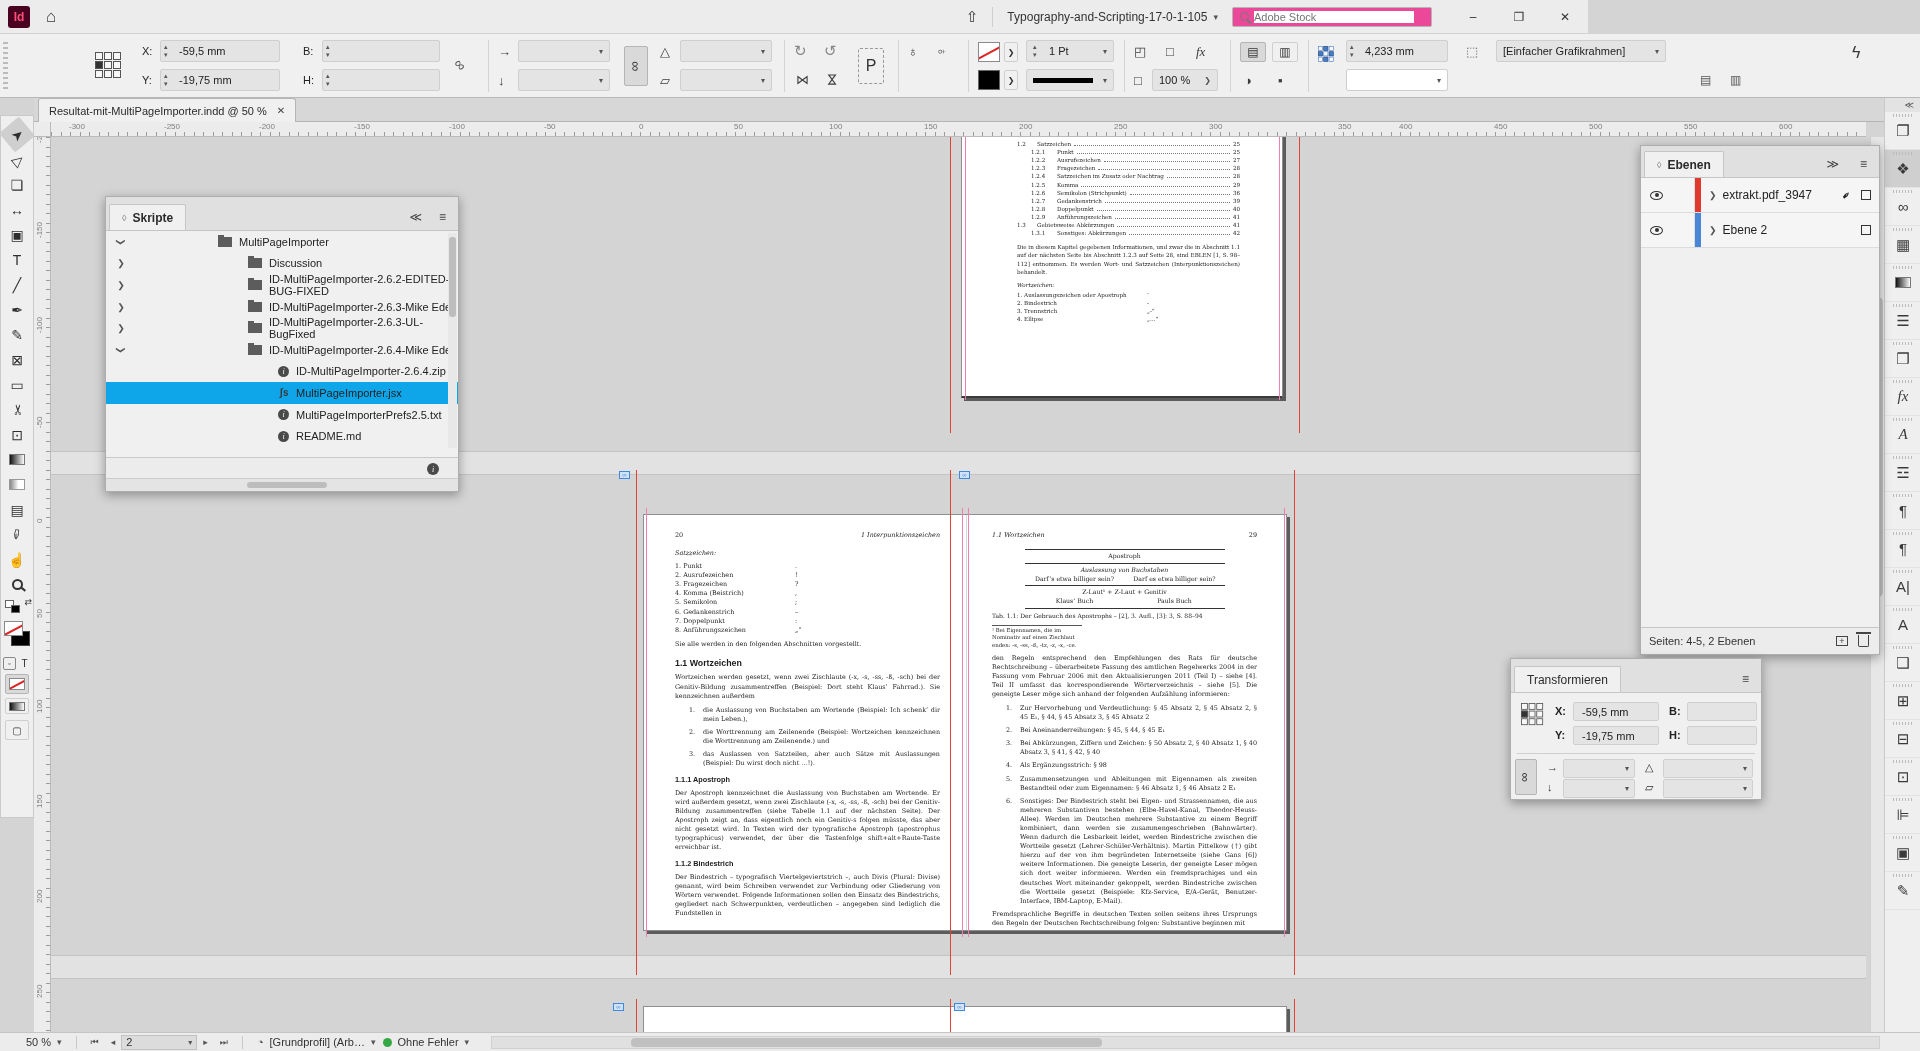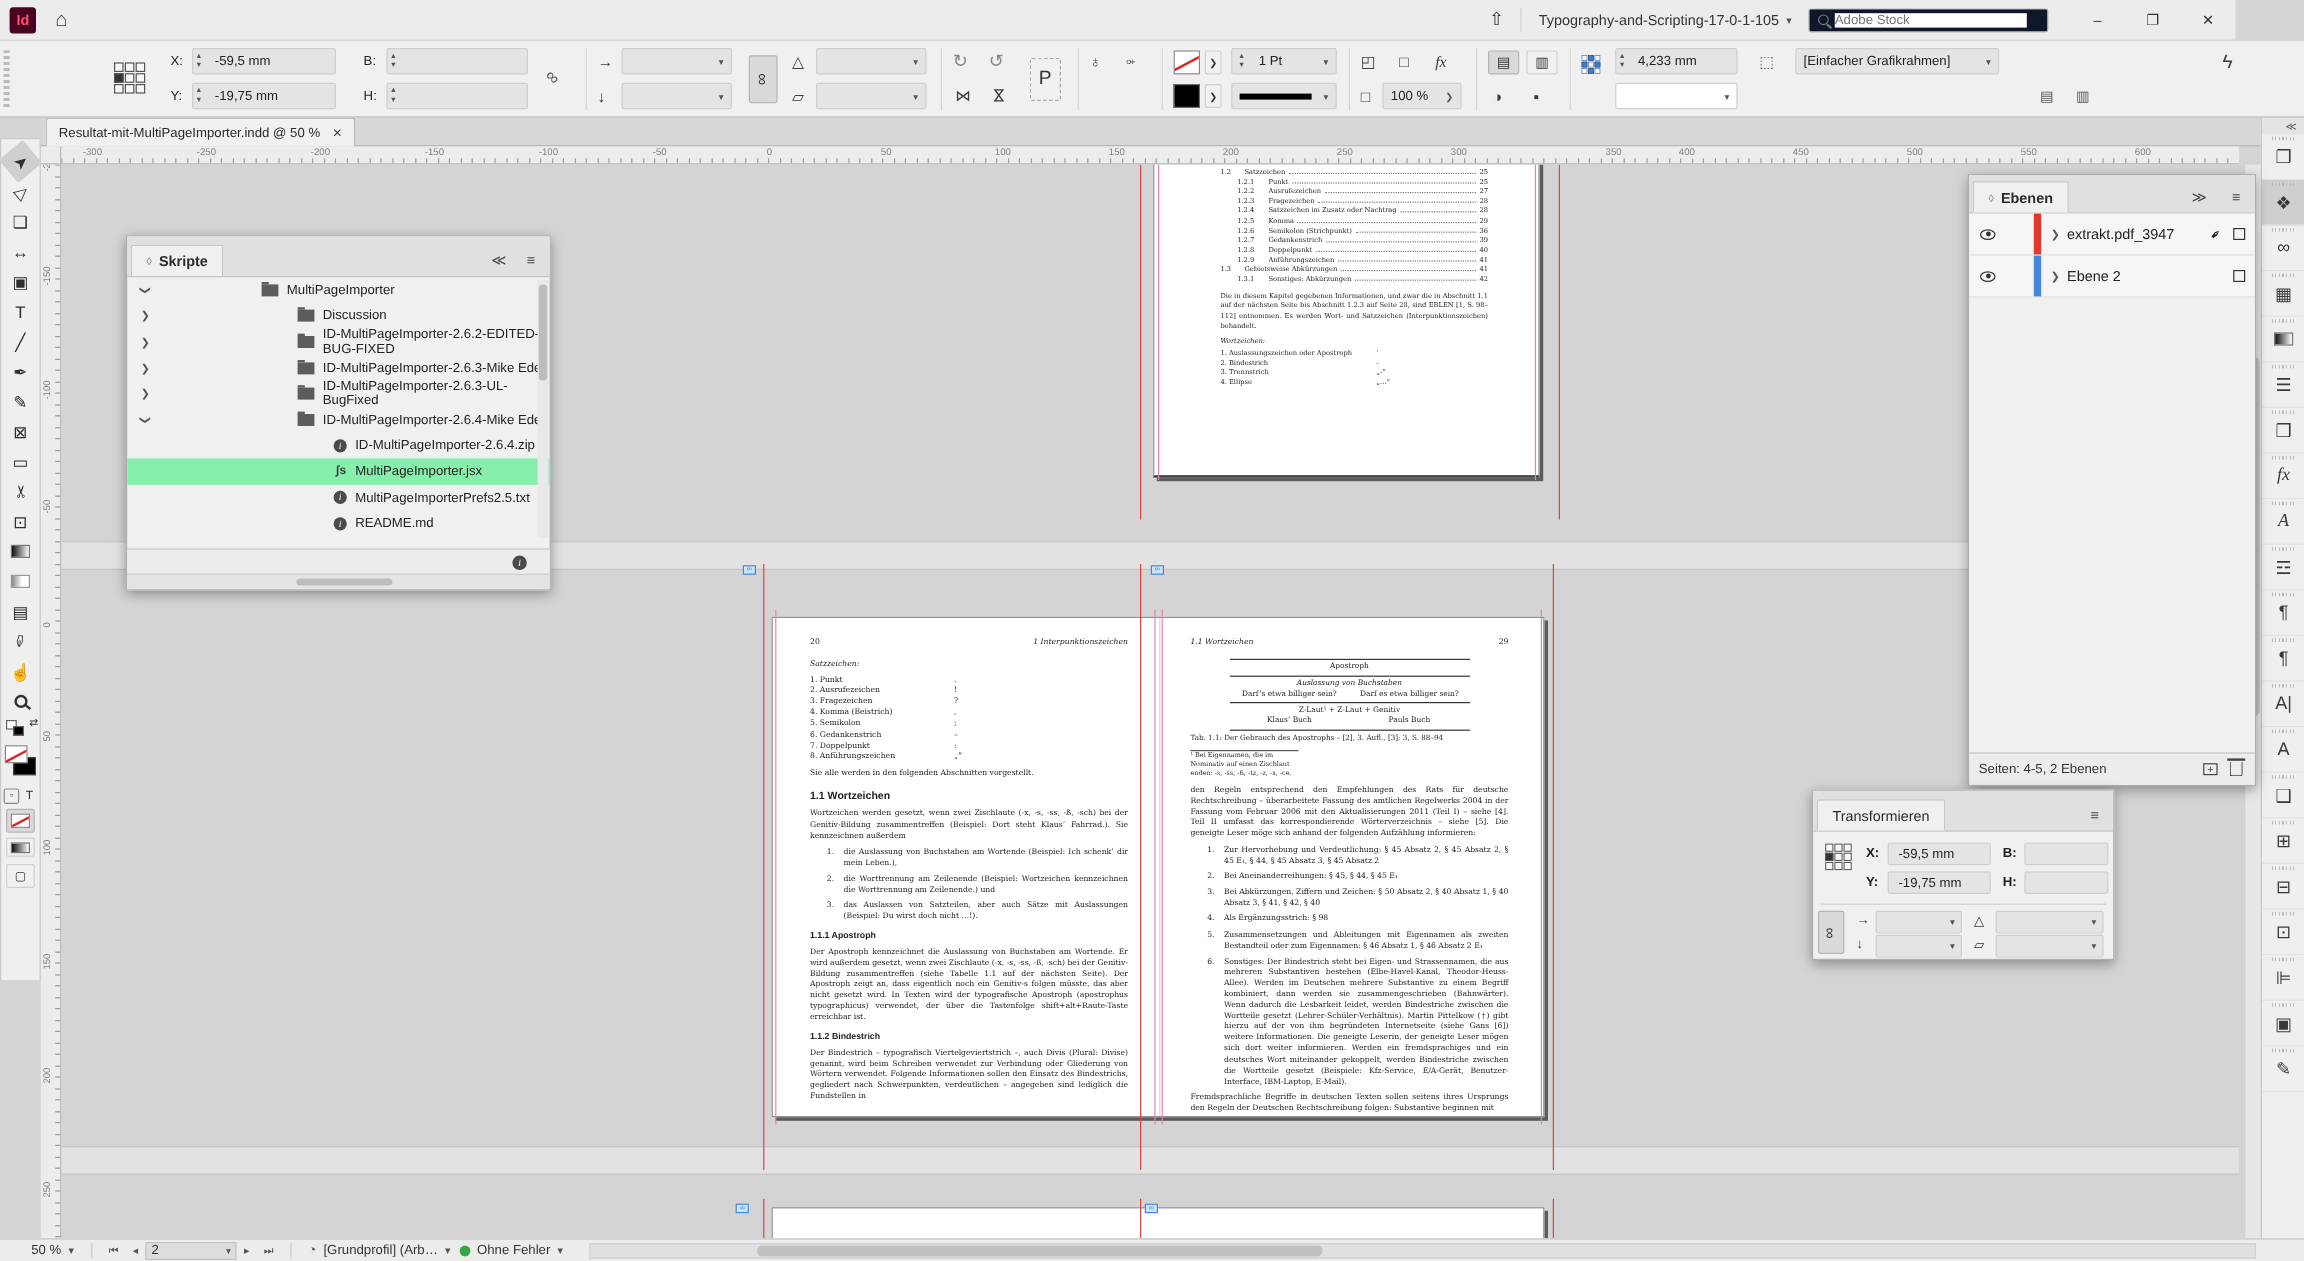--- a/index.html
+++ b/index.html
@@ -1,30 +1,30 @@
 <!DOCTYPE html>
 <html><head>
 <meta charset="utf-8">
 <style>
   * { margin:0; padding:0; box-sizing:border-box; }
   html,body { width:1920px; height:1051px; overflow:hidden; background:#d4d4d4;
     font-family:"Liberation Sans", sans-serif; -webkit-font-smoothing:antialiased; }
 
   
-  #menubar { position:absolute; left:0; top:0; width:1863px; height:34px; background:#ececec;
+  #menubar { position:absolute; left:0; top:0; width:1588px; height:34px; background:#ececec;
     border-bottom:1px solid #d2d2d2; display:flex; align-items:center; z-index:50;}
   #appicon { width:22px; height:22px; margin-left:8px; background:#49021f; color:#ff4f78;
     font-size:12px; font-weight:bold; display:flex; align-items:center; justify-content:center; border-radius:3px;}
   #homeicon { font-size:17px; color:#3a3a3a; margin:0 14px 0 16px; }
   .menu-item { font-size:13px; color:#1f1f1f; padding:0 13px; height:34px; display:flex; align-items:center; cursor:default;}
   #menubar-right { margin-left:auto; display:flex; align-items:center; height:34px;}
   #share-icon { font-size:15px; color:#333; padding:0 14px; border-right:1px solid #cfcfcf; height:20px; line-height:20px;}
   #workspace { font-size:12px; color:#333; padding:0 6px 0 14px;}
   #workspace-chev { font-size:9px; color:#555; margin-right:14px;}
-  #stock-search { width:200px; height:20px; background:#0f172a; border:1px solid #b5b5b5; border-radius:2px;
+  #stock-search { width:200px; height:20px; background:#ec4899; border:1px solid #b5b5b5; border-radius:2px;
     display:flex; align-items:center; margin-right:18px;}
   #stock-search input { border:none; outline:none; font-size:11px; width:160px; color:#333; font-family:"Liberation Sans",sans-serif;}
   .mag { width:9px; height:9px; border:1.5px solid #777; border-radius:50%; position:relative; margin:0 5px 0 7px; flex:none;}
   .mag::after { content:""; position:absolute; width:5px; height:1.5px; background:#777; transform:rotate(40deg); right:-4px; bottom:-2px;}
   .winbtn { width:46px; height:34px; display:flex; align-items:center; justify-content:center; font-size:12px; color:#333;}
 
   
   #controlbar { position:absolute; left:0; top:34px; width:1920px; height:64px; background:#f0f0f0;
     border-bottom:1px solid #b9b9b9; z-index:49;}
   #cp-grip { position:absolute; left:3px; top:8px; width:5px; height:48px;
@@ -116,21 +116,21 @@
   
   .fpanel { position:absolute; background:#f0f0f0; border:1px solid #aeaeae; box-shadow:0 3px 10px rgba(0,0,0,.35); z-index:45;}
   .fpanel-head { height:34px; background:#e0e0e0; border-bottom:1px solid #c5c5c5; position:relative;}
   .fpanel-tab { position:absolute; left:3px; bottom:0; height:26px; background:#f0f0f0; border:1px solid #c5c5c5; border-bottom:none;
     display:flex; align-items:center; padding:0 12px; font-size:12px; font-weight:bold; color:#2b2b2b; border-radius:2px 2px 0 0;}
   .fpanel-tab .dia { font-size:9px; color:#777; margin-right:6px; font-weight:normal;}
   .head-ic { position:absolute; bottom:6px; font-size:12px; color:#444;}
 
   
   .srow { position:relative; height:21.6px; display:flex; align-items:center; font-size:11px; color:#222;}
-  .srow.sel { background:#86efac;}
+  .srow.sel { background:#0ea5e9;}
   .srow .chev { position:absolute; left:10px; width:10px; text-align:center; font-size:9px; color:#555;}
   .foldico { width:14px; height:10px; background:#5c5c5c; position:relative; flex:none; margin-right:7px;}
   .foldico::before { content:""; position:absolute; left:0; top:-2px; width:6px; height:2px; background:#5c5c5c;}
   .infoico { width:11px; height:11px; border-radius:50%; background:#4a4a4a; color:#fff; font-size:8px; font-style:italic;
     display:flex; align-items:center; justify-content:center; flex:none; margin-right:7px; font-family:"Liberation Serif",serif;}
   .jsxico { width:12px; height:12px; flex:none; margin-right:6px; font-size:10px; font-weight:bold; color:#3a3a3a; line-height:12px; text-align:center;}
   #scripts-bottom { position:absolute; left:0; right:0; bottom:13px; height:21px; border-top:1px solid #c8c8c8; background:#ececec;}
   #scripts-resize { position:absolute; left:0; right:0; bottom:0; height:13px; background:#e4e4e4; border-top:1px solid #cdcdcd;}
   #scripts-hthumb { position:absolute; left:40%; bottom:3px; width:80px; height:6px; background:#bdbdbd; border-radius:3px;}
   #scripts-vscroll { position:absolute; right:1px; top:36px; width:9px; height:215px; background:#e8e8e8;}

